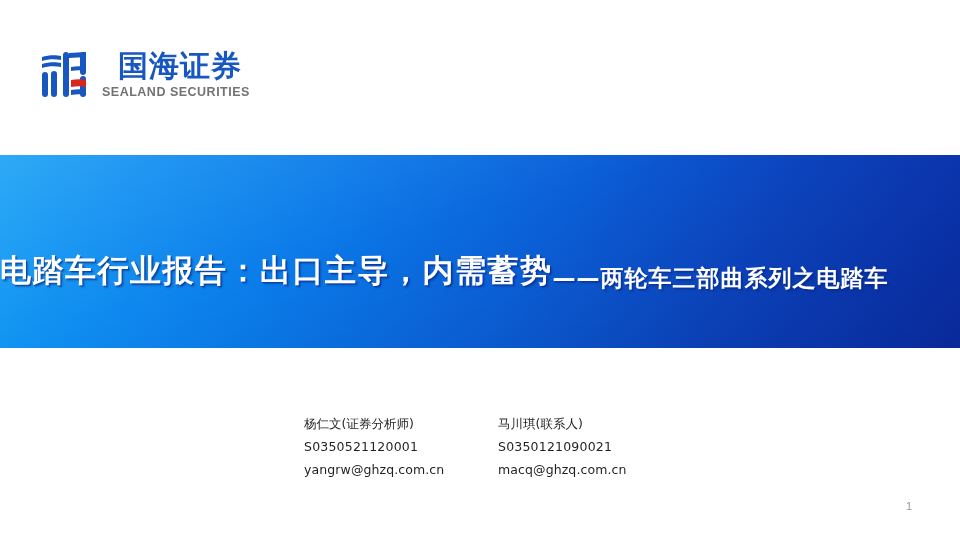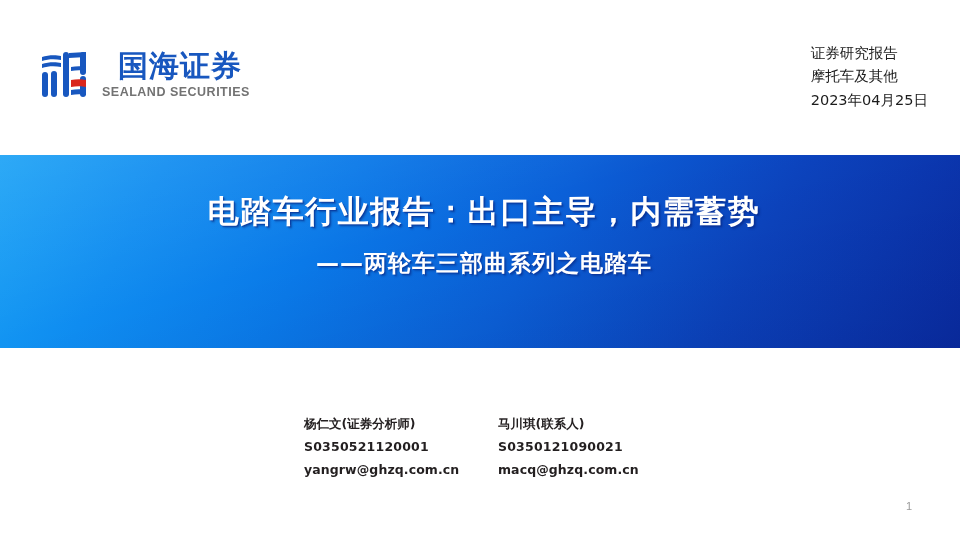--- a/index.html
+++ b/index.html
@@ -111,26 +111,25 @@
         rgba(255,255,255,0.00) 42%,
         rgba(0,0,40,0.10) 100%);
     pointer-events: none;
   }
 
   .banner-inner {
     position: relative;
     z-index: 2;
     height: 100%;
     display: flex;
-    flex-direction: column;
+    flex-direction: row;
     align-items: center;
     justify-content: flex-start;
     padding-top: 37px;
     box-sizing: border-box;
-    padding-left: 8px;
   }
 
   .report-title {
     font-family: "DejaVu Sans", "Liberation Sans", sans-serif;
     font-size: 31px;
     font-weight: 700;
     color: #ffffff;
     letter-spacing: 1.5px;
     line-height: 1.25;
     white-space: nowrap;
@@ -154,21 +153,20 @@
   }
 
   
   .authors {
     position: absolute;
     left: 0;
     top: 412px;
     width: 960px;
     display: flex;
     justify-content: center;
-    font-weight: bold;
   }
 
   .authors-grid {
     display: flex;
     gap: 36px;
     font-family: "DejaVu Sans", "Liberation Sans", sans-serif;
     font-size: 12.5px;
     color: #231f20;
     line-height: 1.85;
   }
@@ -227,25 +225,20 @@
           </g>
         </svg>
       </span>
 
       <span class="logo-wordmark">
         <span class="logo-cn">国海证券</span>
         <span class="logo-en">SEALAND SECURITIES</span>
       </span>
     </div>
 
-    <div class="header-meta">
-      <div>证券研究报告</div>
-      <div>摩托车及其他</div>
-      <div>2023年04月25日</div>
-    </div>
 
   </div>
 
   <div class="banner">
     <div class="banner-inner">
       <div class="report-title">电踏车行业报告：出口主导，内需蓄势</div>
       <div class="report-subtitle">——两轮车三部曲系列之电踏车</div>
     </div>
   </div>
 

